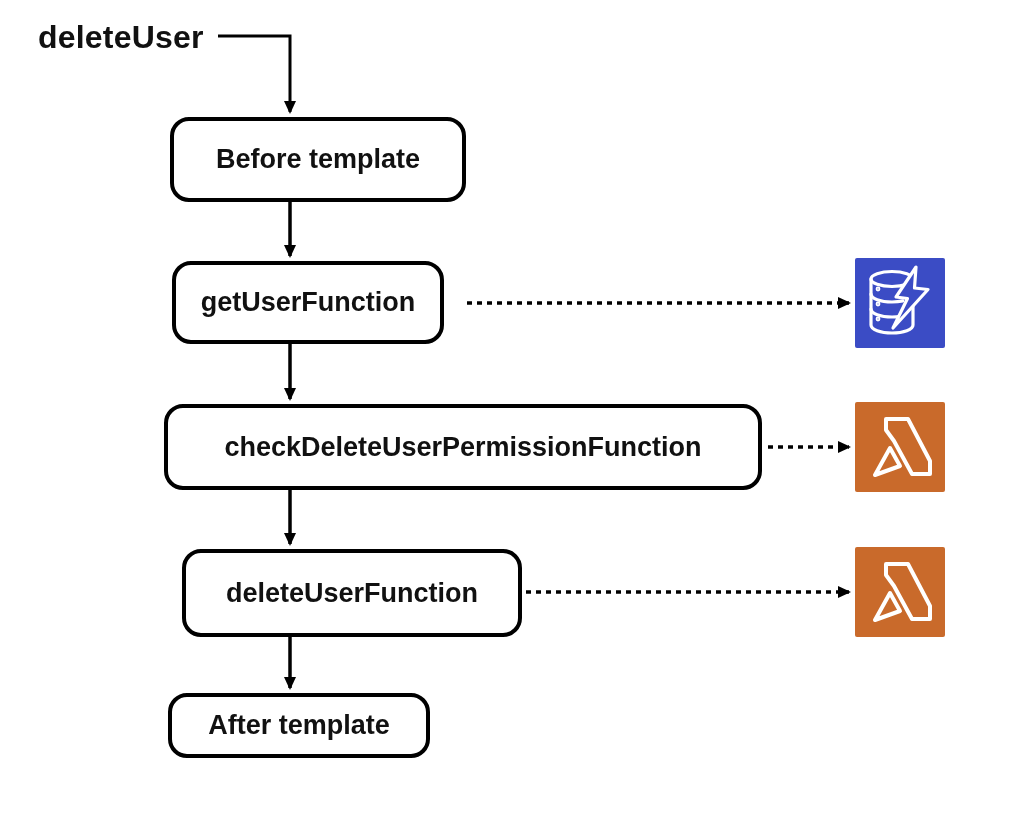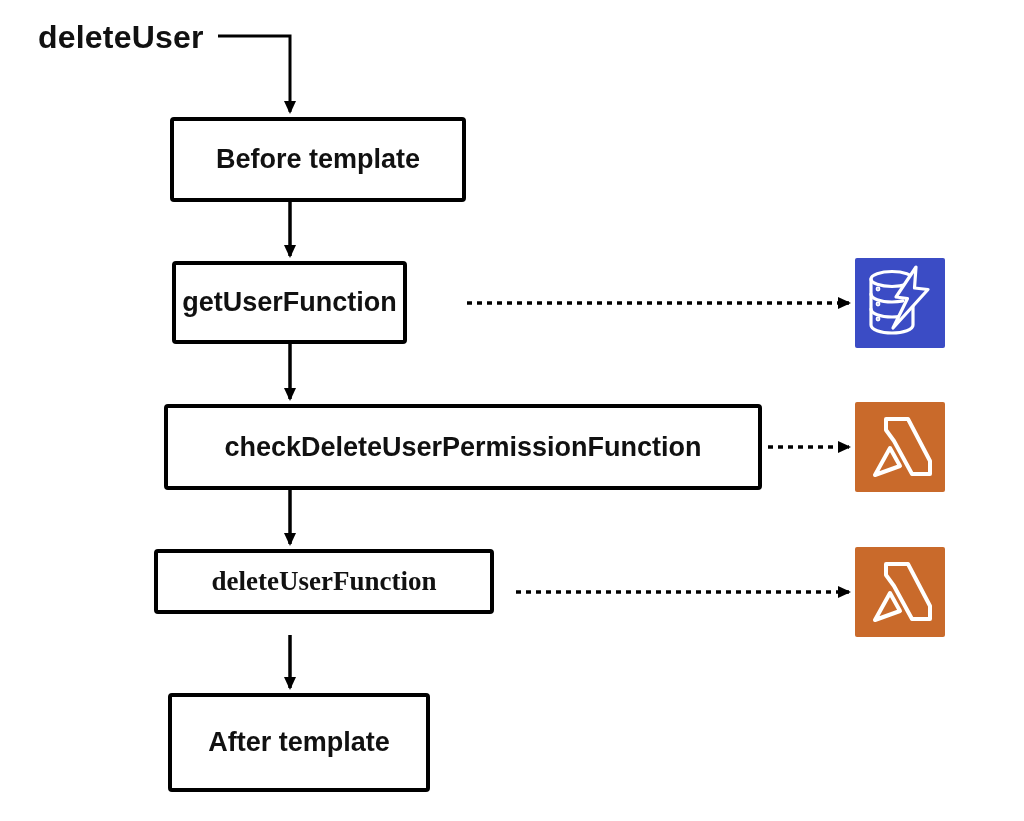--- a/index.html
+++ b/index.html
@@ -21,30 +21,30 @@
   .entry-label{
     position:absolute;left:38px;top:19px;
     font-size:32px;font-weight:bold;color:var(--text);
     letter-spacing:0.2px;white-space:nowrap;
   }
   .node{
     position:absolute;
     box-sizing:border-box;
     background:var(--node-bg);
     border:4px solid var(--node-border);
-    border-radius:4px;
+    border-radius:19px;
     display:flex;align-items:center;justify-content:center;
     font-size:27px;font-weight:bold;color:var(--text);
     white-space:nowrap;
   }
   .node-before   {left:170px;top:117px;width:296px;height:85px;}
-  .node-getuser  {left:172px;top:261px;width:235px;height:83px;}
+  .node-getuser  {left:172px;top:261px;width:272px;height:83px;}
   .node-check    {left:164px;top:404px;width:598px;height:86px;text-align:right;}
-  .node-deletefn {left:154px;top:549px;width:340px;height:65px;font-family:Liberation Serif, serif;}
-  .node-after    {left:168px;top:693px;width:262px;height:99px;}
+  .node-deletefn {left:182px;top:549px;width:340px;height:88px;}
+  .node-after    {left:168px;top:693px;width:262px;height:65px;}
   .svc-icon{position:absolute;width:90px;height:90px;}
   .icon-dynamodb{left:855px;top:258px;}
   .icon-lambda-1{left:855px;top:402px;}
   .icon-lambda-2{left:855px;top:547px;}
   .svc-icon svg{display:block;width:90px;height:90px;}
 </style>
 </head>
 <body>
 
 <div class="canvas">

